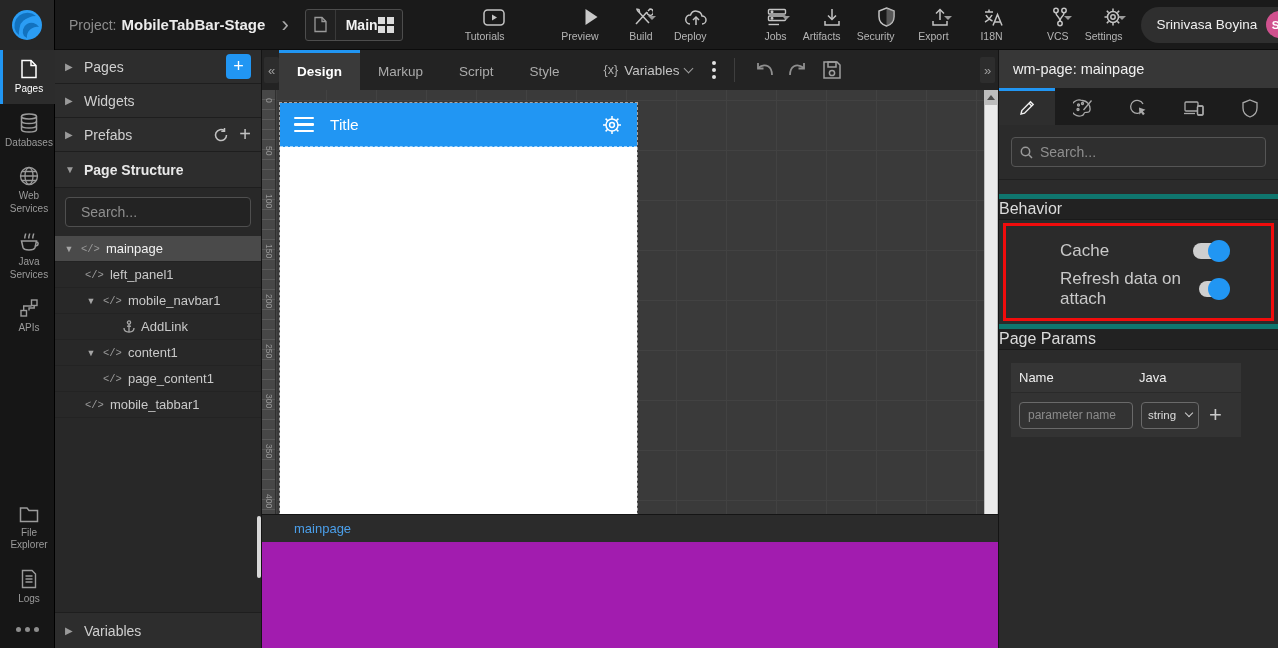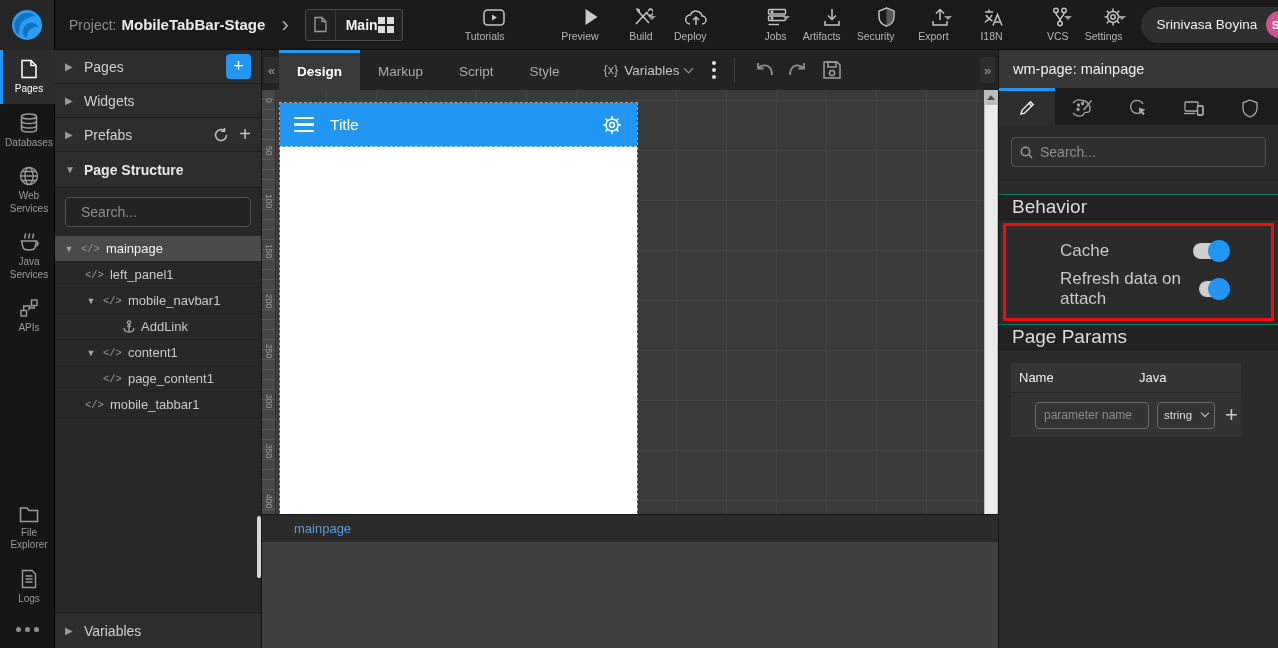--- a/index.html
+++ b/index.html
@@ -1,18 +1,18 @@
 <!DOCTYPE html>
 <html><head>
 <meta charset="utf-8">
 <style>
   * { margin:0; padding:0; box-sizing:border-box; }
   html,body { width:1278px; height:648px; overflow:hidden; background:#111;
     font-family:"Liberation Sans","DejaVu Sans",sans-serif; }
-  .app { position:relative; width:1278px; height:648px; background:#404040; }
+  .app { position:relative; width:1278px; height:648px; background:#a21caf; }
 
   
   .topbar { position:absolute; top:0; left:0; width:1278px; height:50px; background:#1a1a1a;
     display:flex; align-items:center; border-bottom:1px solid #0c0c0c; }
   .logo-cell { width:55px; height:50px; background:#262626; display:flex; align-items:center;
     justify-content:center; border-right:1px solid #000; flex:0 0 auto; }
   .proj { margin-left:14px; font-size:14px; color:#8d8d8d; white-space:nowrap; }
   .proj b { color:#ececec; font-weight:700; font-size:15px; margin-left:5px; }
   .crumb-chev { margin-left:16px; color:#a8a8a8; font-size:22px; line-height:1; font-weight:400; }
   .mainbox { margin-left:16px; height:32px; width:190px; display:flex; align-items:center;
@@ -130,35 +130,35 @@
   
   .rpanel { position:absolute; top:50px; left:998px; width:280px; height:598px; background:#2b2b2b;
     border-left:1px solid #141414; display:flex; flex-direction:column; }
   .rhead { height:38px; background:#373737; display:flex; align-items:center; padding-left:14px;
     color:#f0f0f0; font-size:14.5px; flex:0 0 auto; }
   .rtabs { height:37px; background:#1c1c1c; display:flex; flex:0 0 auto; }
   .rtab { width:56px; height:37px; display:flex; align-items:center; justify-content:center;
     border-top:3px solid transparent; }
   .rtab.active { background:#2e2e2e; border-top:3px solid #2196f3; }
   .rsearchwrap { padding:12px; flex:0 0 auto; border-bottom:1px solid #202020; }
-  .rsec { height:26px; background:#222; border-top:1px solid #0f766e; border-bottom:1px solid #1a1a1a;
-    display:flex; align-items:center; padding-left:13px; color:#dcdcdc; font-size:19px; flex:0 0 auto; }
+  .rsec { height:26px; background:#222; border-top:5px solid #0f766e; border-bottom:1px solid #1a1a1a;
+    display:flex; align-items:center; color:#dcdcdc; font-size:16px; flex:0 0 auto; }
   .redgroup { border:3px solid #f10c0c; margin:3px 4px 0 4px; padding:6px 0 10px; flex:0 0 auto; }
   .prow { height:38px; display:flex; align-items:center; justify-content:space-between;
     padding:0 44px 0 10px; }
   .prow .plabel { color:#c9c9c9; font-size:17px;margin-left:44px; }
   .toggle { width:34px; height:16px; background:#cfcfcf; border-radius:8px; position:relative; }
   .toggle::after { content:""; position:absolute; right:-3px; top:-3px; width:22px; height:22px;
     border-radius:50%; background:#2196f3; }
   .param-table { margin:13px 12px; width:230px; background:#333; flex:0 0 auto; }
   .pt-head { display:flex; height:30px; align-items:center; background:#353535; border-bottom:1px solid #2a2a2a; }
   .pt-head .h1 { width:128px; padding-left:8px; color:#eee; font-size:13px; }
   .pt-head .h2 { width:66px; color:#eee; font-size:13px; }
   .pt-body { display:flex; align-items:center; height:44px; }
-  .pt-body input { width:114px; height:27px; margin-left:24px; background:transparent;
+  .pt-body input { width:114px; height:27px; margin-left:8px; background:transparent;
     border:1px solid #6a6a6a; border-radius:4px; color:#ddd; font-size:12px; padding:0 8px;
     font-family:inherit; outline:none; }
   .pt-body input::placeholder { color:#8b8b8b; }
   .typesel { width:58px; height:27px; margin-left:8px; border:1px solid #6a6a6a; border-radius:4px;
     display:flex; align-items:center; justify-content:space-between; padding:0 6px; color:#ddd; font-size:11.5px; }
   .typesel .chev-css { width:6px; height:6px; border-color:#cfcfcf; }
   .pt-plus { margin-left:10px; color:#c9c9c9; font-size:22px; font-weight:300; }
 
   svg { display:block; }
 </style>

